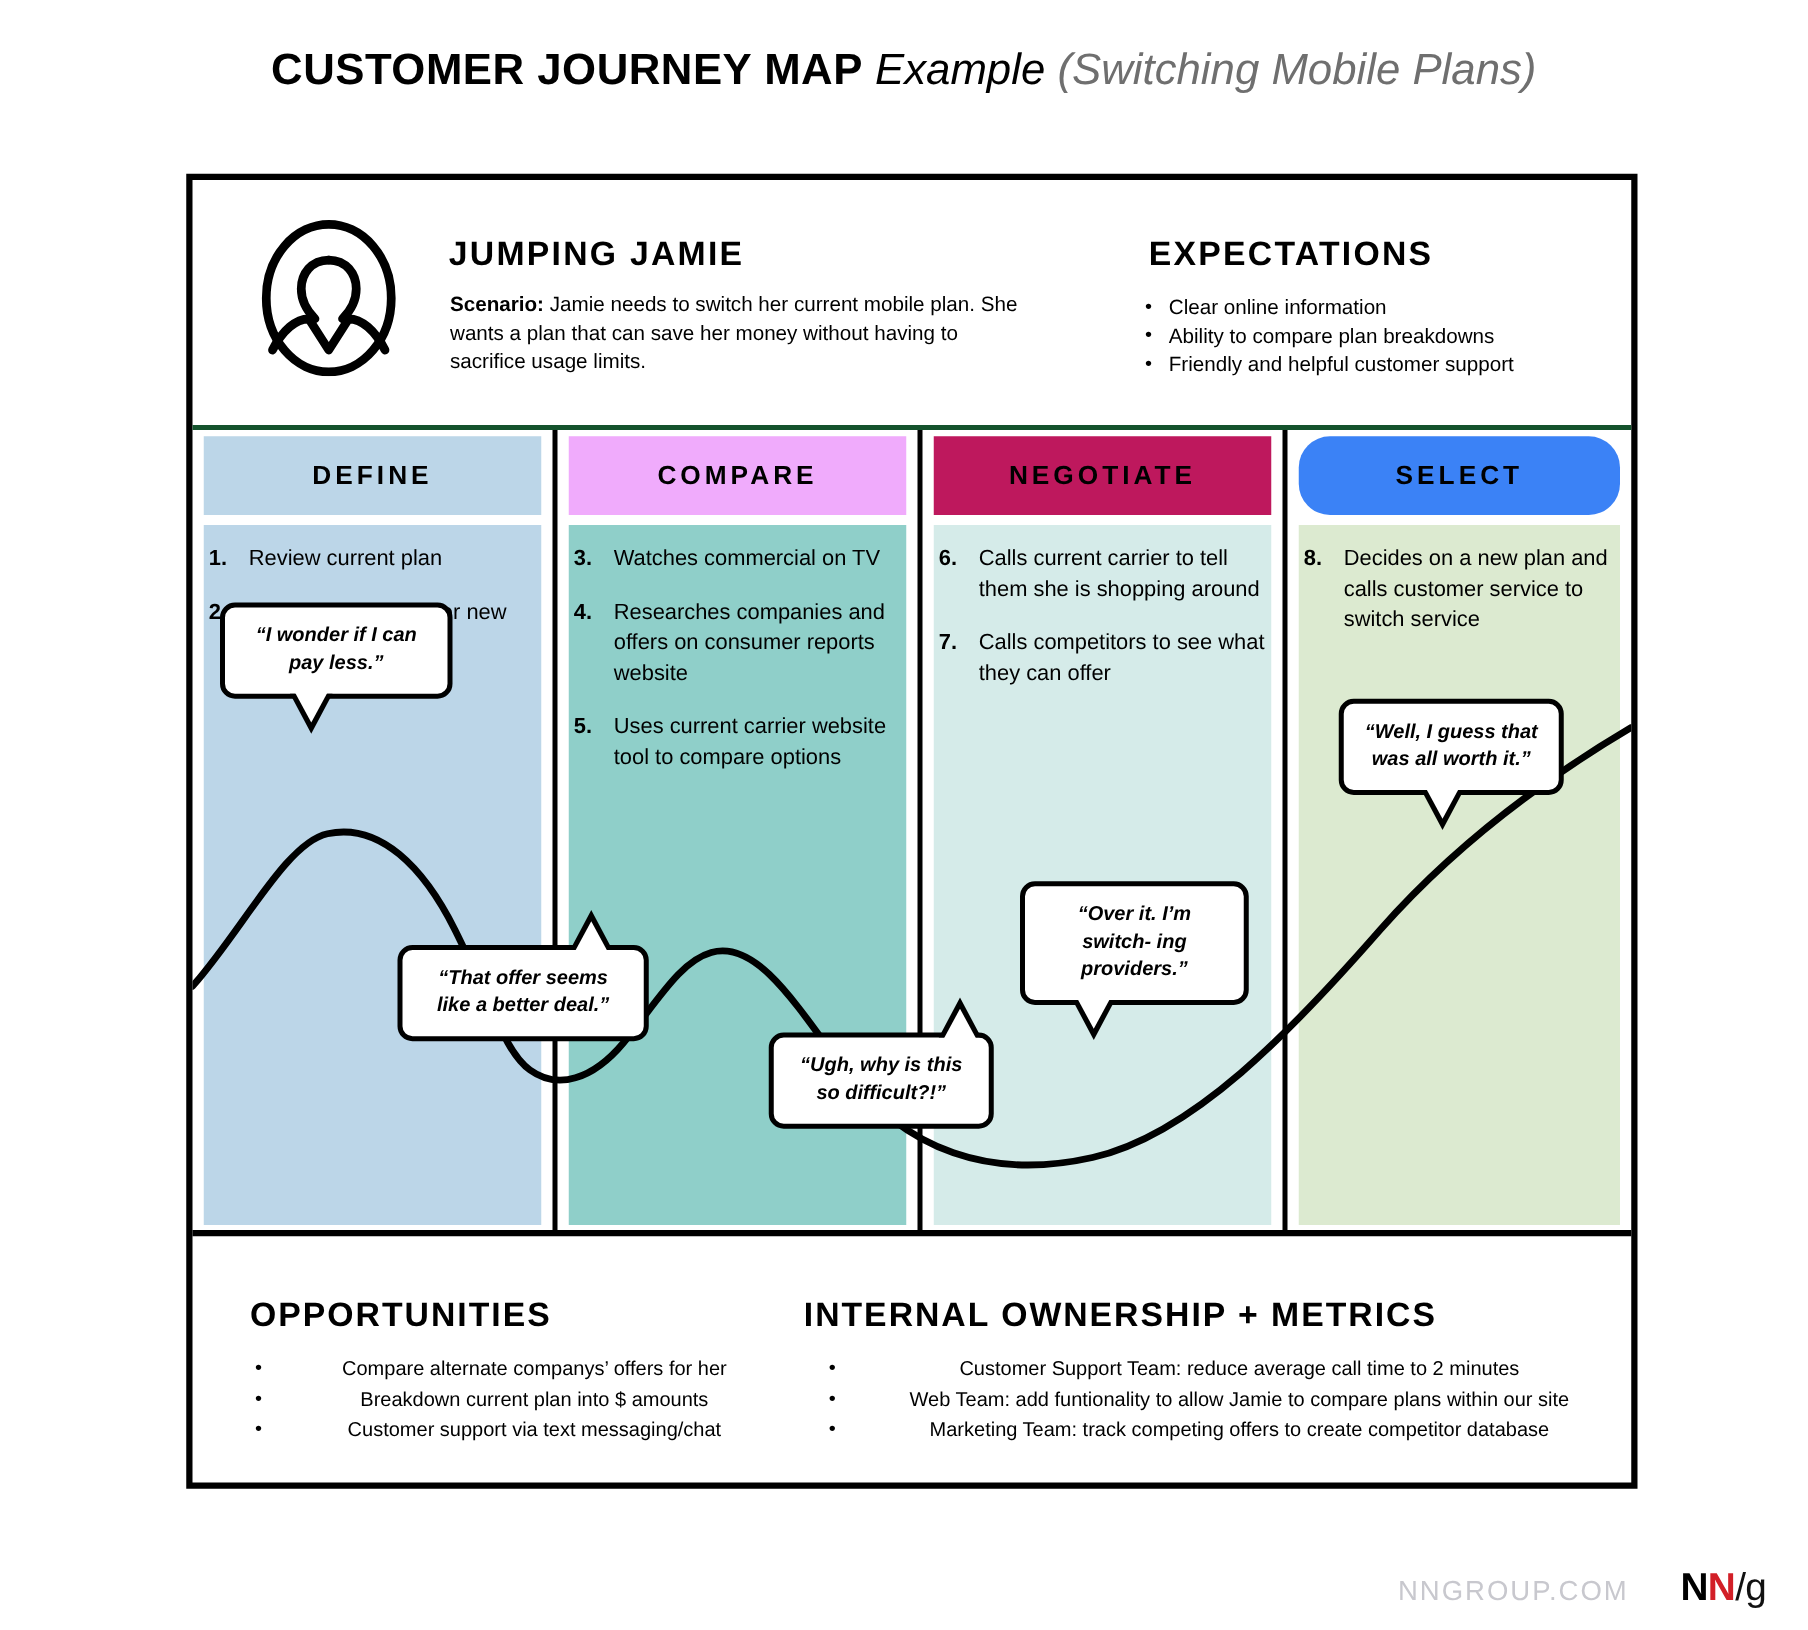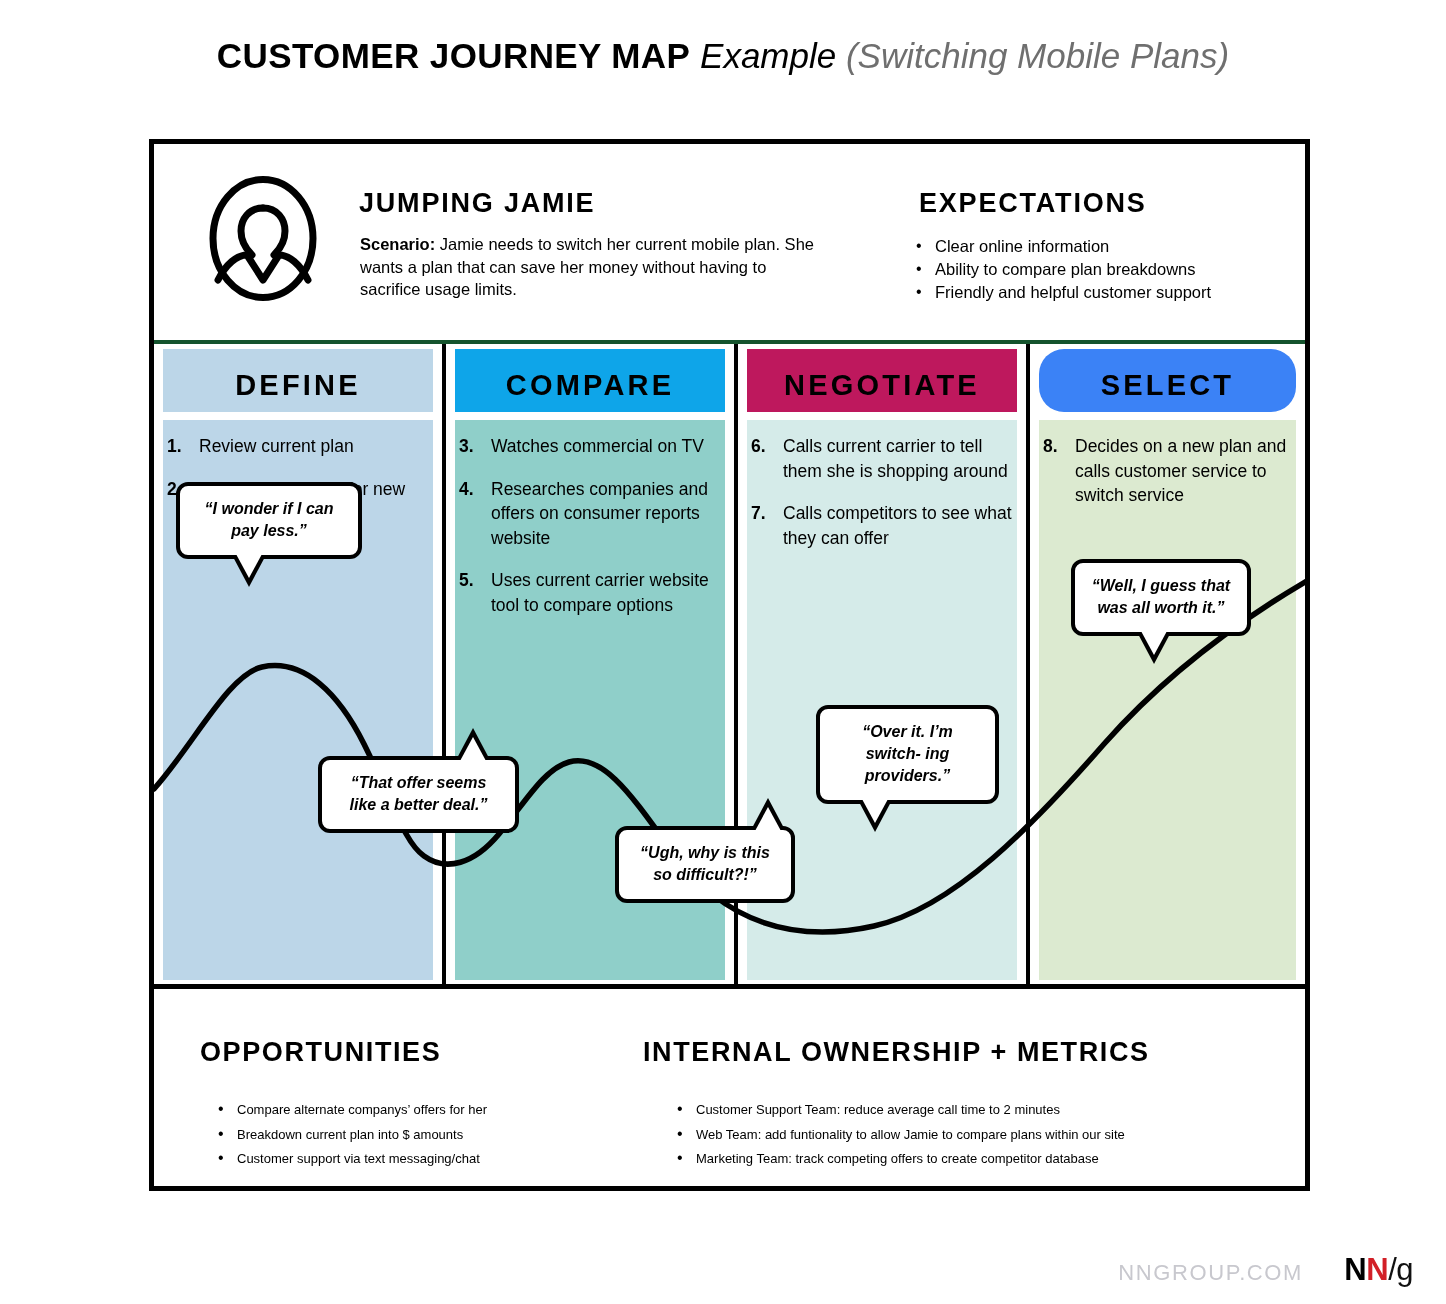--- a/index.html
+++ b/index.html
@@ -150,21 +150,21 @@
     right: 9px;
     top: 5px;
     height: 63px;
   }
   .col-head-label {
     position: absolute;
     left: 0;
     right: 0;
     top: 20px;
     text-align: center;
-    font-size: 29px;
+    font-size: 21px;
     font-weight: bold;
     letter-spacing: 3.2px;
   }
   .col-body {
     position: absolute;
     left: 9px;
     right: 9px;
     top: 76px;
     bottom: 4px;
   }
@@ -265,26 +265,27 @@
     bottom: 0;
   }
   .sec-title {
     position: absolute;
     font-size: 27px;
     font-weight: bold;
     letter-spacing: 1.6px;
   }
   .sec-list {
     position: absolute;
-    margin: 14px;
+    margin: 0;
     padding: 0;
     list-style: none;
-    font-size: 13px;
+    font-size: 16px;
     line-height: 24.5px;
     font-stretch: condensed;
+    text-align: center;
   }
   .sec-list li {
     position: relative;
     padding-left: 21px;
   }
   .sec-list li::before {
     content: "\2022";
     position: absolute;
     left: 2px;
     top: -1px;
@@ -377,21 +378,21 @@
             <span class="num">2.</span>
             <span>Define parameters for new plan</span>
           </li>
         </ul>
       </div>
     </div>
 
     <div class="col-sep" style="left:288px;"></div>
 
     <div class="col" style="left:292px; width:288px;">
-      <div class="col-panel" style="background:#0ea5e9;">
+      <div class="col-panel" style="background:#f0abfc;">
         <div class="col-head-label">COMPARE</div>
       </div>
       <div class="col-body" style="background:#8fcfc9;">
         <ul class="steps">
           <li class="step">
             <span class="num">3.</span>
             <span>Watches commercial on TV</span>
           </li>
           <li class="step">
             <span class="num">4.</span>

